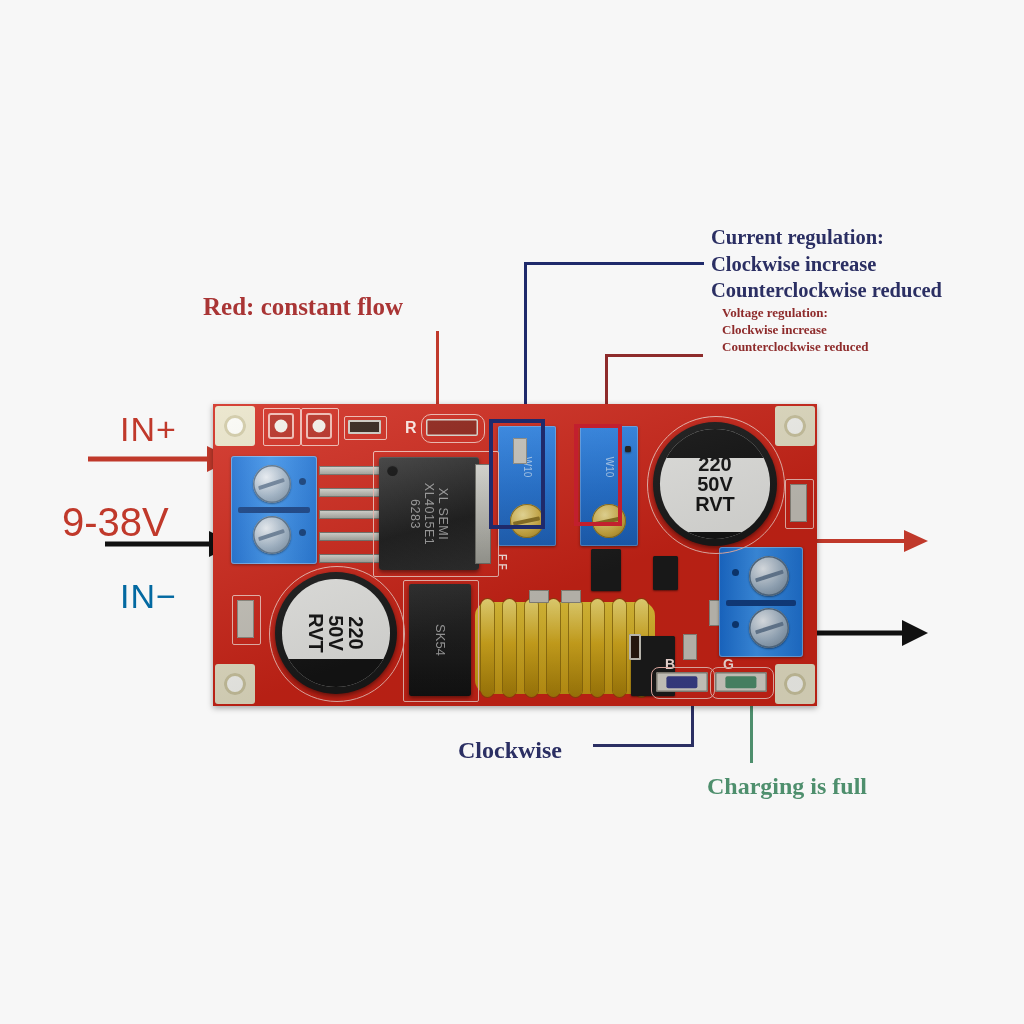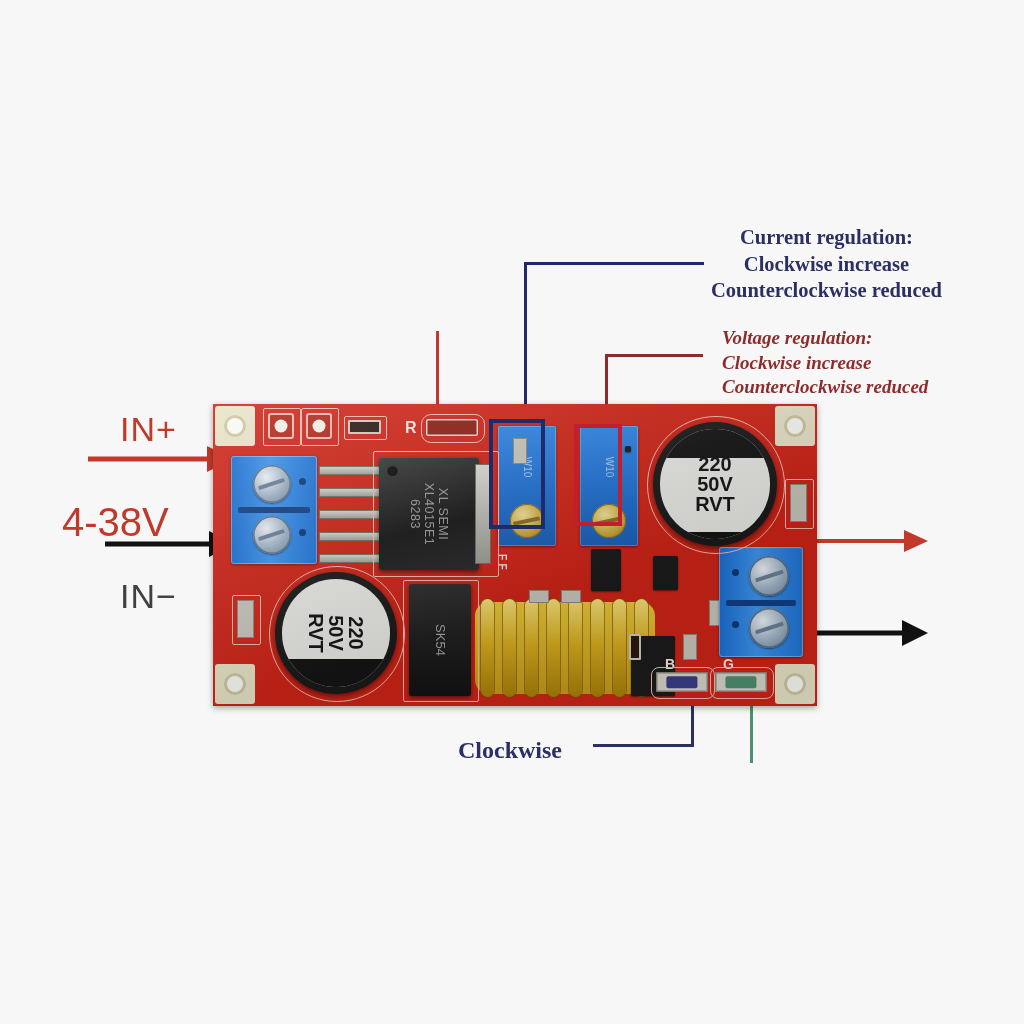--- a/index.html
+++ b/index.html
@@ -12,28 +12,28 @@
   }
   #stage{position:absolute;inset:0;}
 
   
   .anno{position:absolute;white-space:nowrap;line-height:1.30;}
   .anno-navy{color:#2b2f63;font-weight:700;}
   .anno-red{color:#a93535;font-weight:700;}
   .anno-green{color:#4e8f6d;font-weight:700;}
   .anno-dkred{color:#8e2b2b;font-weight:700;}
 
-  .t-current{left:711px;top:224px;font-size:20.5px;text-align:center;}
-  .t-voltage{left:722px;top:326px;font-size:19px;font-style:italic;}
+  .t-current{left:711px;top:224px;font-size:20.5px;}
+  .t-voltage{left:722px;top:305px;font-size:13px;}
   .t-redflow{left:203px;top:291px;font-size:25px;}
   .t-charging{left:458px;top:735px;font-size:24px;}
   .t-chargefull{left:707px;top:771px;font-size:24px;}
 
   .t-inp{left:120px;top:407px;font-size:34px;font-family:"Liberation Sans",sans-serif;color:#c0392b;font-weight:400;letter-spacing:1px;}
-  .t-inm{left:120px;top:574px;font-size:34px;font-family:"Liberation Sans",sans-serif;color:#404040;font-weight:400;letter-spacing:1px;}
+  .t-inm{left:120px;top:574px;font-size:34px;font-family:"Liberation Sans",sans-serif;color:#0369a1;font-weight:400;letter-spacing:1px;}
   .t-range-in{left:62px;top:496px;font-size:40px;font-family:"Liberation Sans",sans-serif;color:#c0392b;font-weight:400;}
   .t-range-out{left:827px;top:579px;font-size:33px;font-family:"Liberation Sans",sans-serif;color:#c0392b;font-weight:400;}
   .t-outm{left:827px;top:655px;font-size:37px;font-family:"Liberation Sans",sans-serif;color:#111;font-weight:400;letter-spacing:1px;}
 
   
   .ln{position:absolute;}
   
   .ln-red-v{left:436px;top:331px;width:3px;height:98px;background:#c0392b;}
   .ln-red-arrow{left:429px;top:424px;width:0;height:0;
      border-left:8px solid transparent;border-right:8px solid transparent;
@@ -202,25 +202,27 @@
     <div>Clockwise increase</div>
     <div>Counterclockwise reduced</div>
   </div>
 
   <div class="anno anno-dkred t-voltage">
     <div>Voltage regulation:</div>
     <div>Clockwise increase</div>
     <div>Counterclockwise reduced</div>
   </div>
 
+  <div class="anno anno-red t-redflow">Red: constant flow</div>
   <div class="anno anno-navy t-charging">Clockwise</div>
+  <div class="anno anno-green t-chargefull">Charging is full</div>
 
   <div class="anno t-inp">IN+</div>
   <div class="anno t-inm">IN−</div>
-  <div class="anno t-range-in">4-38V</div>
+  <div class="anno t-range-in">9-38V</div>
 
   <div class="ln ln-red-v"></div>
   <div class="ln ln-red-arrow"></div>
 
   <div class="ln ln-navy-h"></div>
   <div class="ln ln-navy-v"></div>
 
   <div class="ln ln-vr-h"></div>
   <div class="ln ln-vr-v"></div>
 

